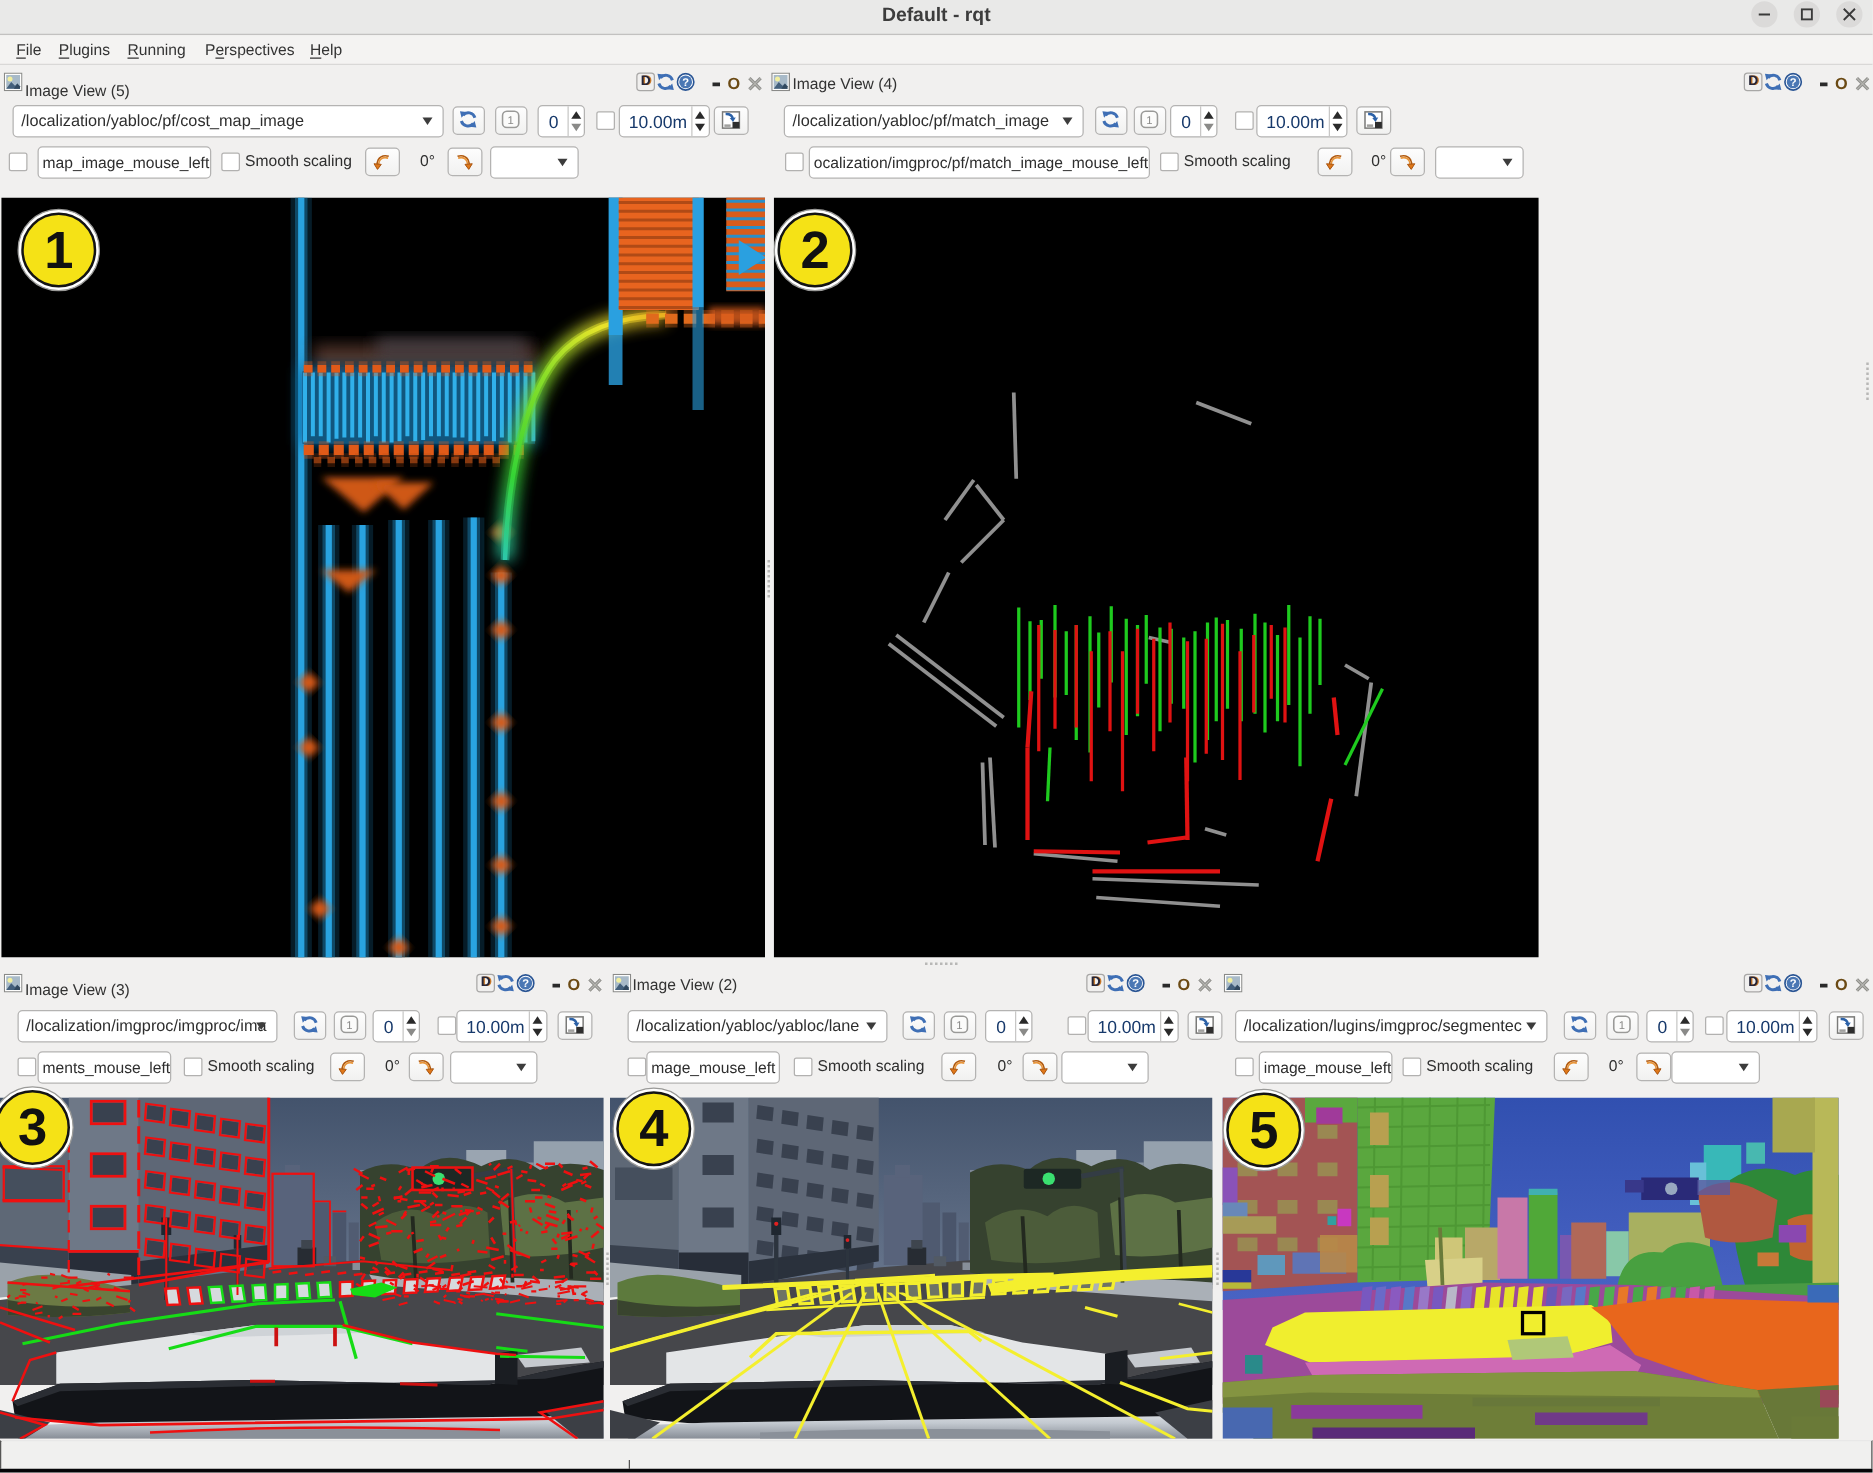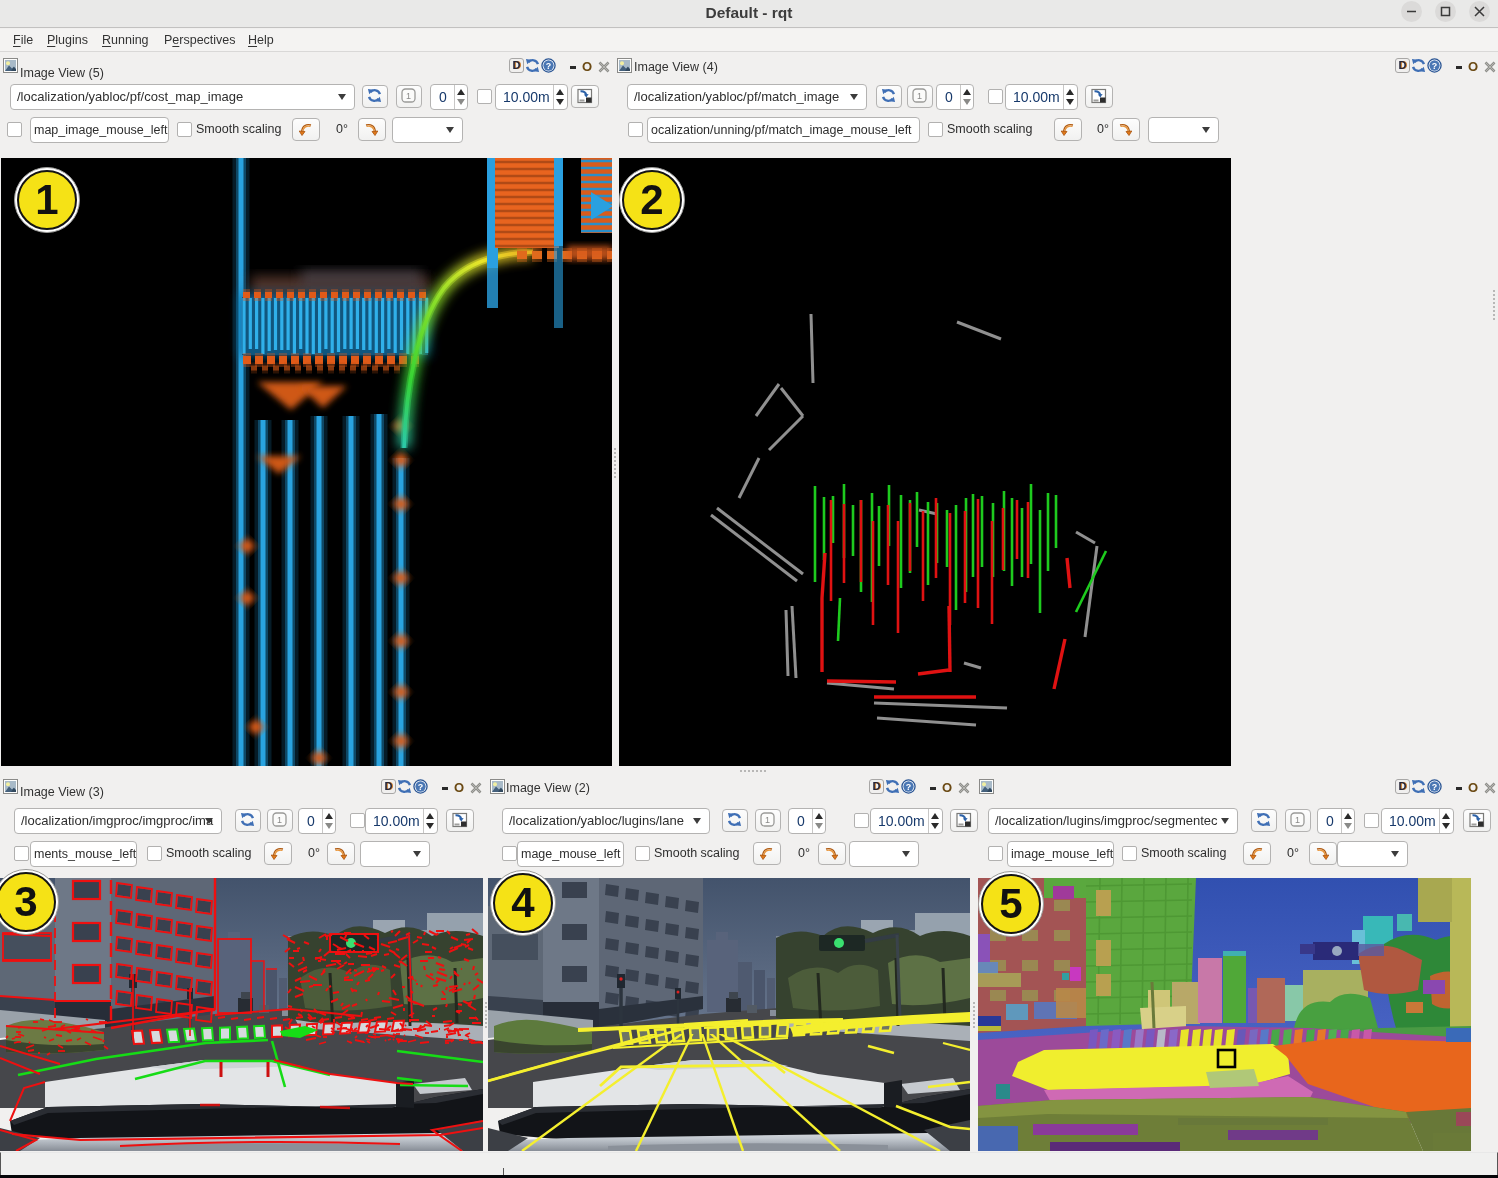--- a/index.html
+++ b/index.html
@@ -185,21 +185,21 @@
 <div class="dnar" style="left:1066px;top:99px"></div>
 <div class="tbtn" style="left:1085px;top:85px;width:28px"></div>
 <svg class="abs" style="left:1091px;top:88px" width="16" height="16" viewBox="0 0 16 16">
 <rect x="1" y="1.5" width="13.5" height="13" fill="#fff" stroke="#7a7a78" stroke-width="1.2"></rect>
 <rect x="9" y="9.5" width="5.5" height="5" fill="#2e2e2e"></rect>
 <rect x="2.5" y="11.5" width="5" height="2" fill="#a0a09e"></rect>
 <path d="M3.5 3.2 Q8.6 3.0 9.2 7.0" fill="none" stroke="#2d62a8" stroke-width="2"></path>
 <polygon points="6.8,6.4 11.6,6.0 9.4,9.6" fill="#2d62a8"></polygon>
   </svg>
 <div class="check" style="left:628px;top:122px"></div>
-<div class="field" style="left:647px;top:117px;width:273px">ocalization/unning/pf/match_image_mouse_left</div>
+<div class="field" style="left:647px;top:117px;width:273px">ocalization/imgproc/pf/match_image_mouse_left</div>
 <div class="check" style="left:928px;top:122px"></div>
 <div class="lbl" style="left:947px;top:122px">Smooth scaling</div>
 <div class="tbtn" style="left:1054px;top:118px;width:28px"></div>
 <svg class="abs" style="left:1059px;top:121px" width="17" height="17" viewBox="0 0 17 17">
 <path d="M14 4 Q8 2.5 5.5 7 Q4.5 9 4.7 11.5" fill="none" stroke="#b05a10" stroke-width="1.3"></path>
 <path d="M13.5 5.5 Q8.5 4 6.5 8 Q5.8 9.6 6 11.5" fill="none" stroke="#e8953a" stroke-width="1.3"></path>
 <path d="M2.2 10 L8 10.5 L5 14.5 Z" fill="#e07818" stroke="#a85410" stroke-width="0.8"></path>
   </svg>
 <div class="lbl" style="left:1097px;top:122px">0°</div>
 <div class="tbtn" style="left:1112px;top:118px;width:28px"></div>
@@ -305,21 +305,21 @@
 <circle cx="8" cy="8" r="7" fill="#fff" stroke="#2a5594" stroke-width="1.4"></circle>
 <circle cx="8" cy="8" r="5.5" fill="#4a77b4"></circle>
 <text x="8" y="11.4" text-anchor="middle" font-family="Liberation Sans" font-size="9.5" font-weight="bold" fill="#fff">?</text>
   </svg>
 <div class="abs" style="left:930px;top:787px;width:6px;height:2.5px;background:#2a2a2a"></div>
 <div class="abs" style="left:942px;top:780px;font-size:13px;font-weight:bold;color:#6b4a14">O</div>
 <svg class="abs" style="left:958px;top:782px" width="12" height="12" viewBox="0 0 12 12">
 <path d="M1.5 1.5 L10.5 10.5 M10.5 1.5 L1.5 10.5" stroke="#8f8f8b" stroke-width="2.6"></path>
 <path d="M1.5 1.5 L10.5 10.5 M10.5 1.5 L1.5 10.5" stroke="#b5b5b1" stroke-width="1"></path>
   </svg>
-<div class="combo" style="left:502px;top:808px;width:208px">/localization/yabloc/lugins/lane</div>
+<div class="combo" style="left:502px;top:808px;width:208px">/localization/yabloc/yabloc/lane</div>
 <div class="carr" style="left:693px;top:818px"></div>
 <div class="tbtn" style="left:722px;top:809px;width:26px"></div>
 <svg class="abs" style="left:727px;top:812px" width="15" height="15" viewBox="0 0 16 16">
 <path d="M13.8 6.6 A 5.9 5.9 0 0 0 3.6 4.5" stroke="#3f6fb5" stroke-width="2.5" fill="none"></path>
 <polygon points="1.0,1.0 6.6,1.8 2.4,6.6" fill="#3f6fb5"></polygon>
 <path d="M2.2 9.4 A 5.9 5.9 0 0 0 12.4 11.5" stroke="#3f6fb5" stroke-width="2.5" fill="none"></path>
 <polygon points="15.0,15.0 9.4,14.2 13.6,9.4" fill="#3f6fb5"></polygon>
   </svg>
 <div class="tbtn" style="left:755px;top:809px;width:26px"></div>
 <svg class="abs" style="left:760px;top:812px" width="15" height="15" viewBox="0 0 15 15">

